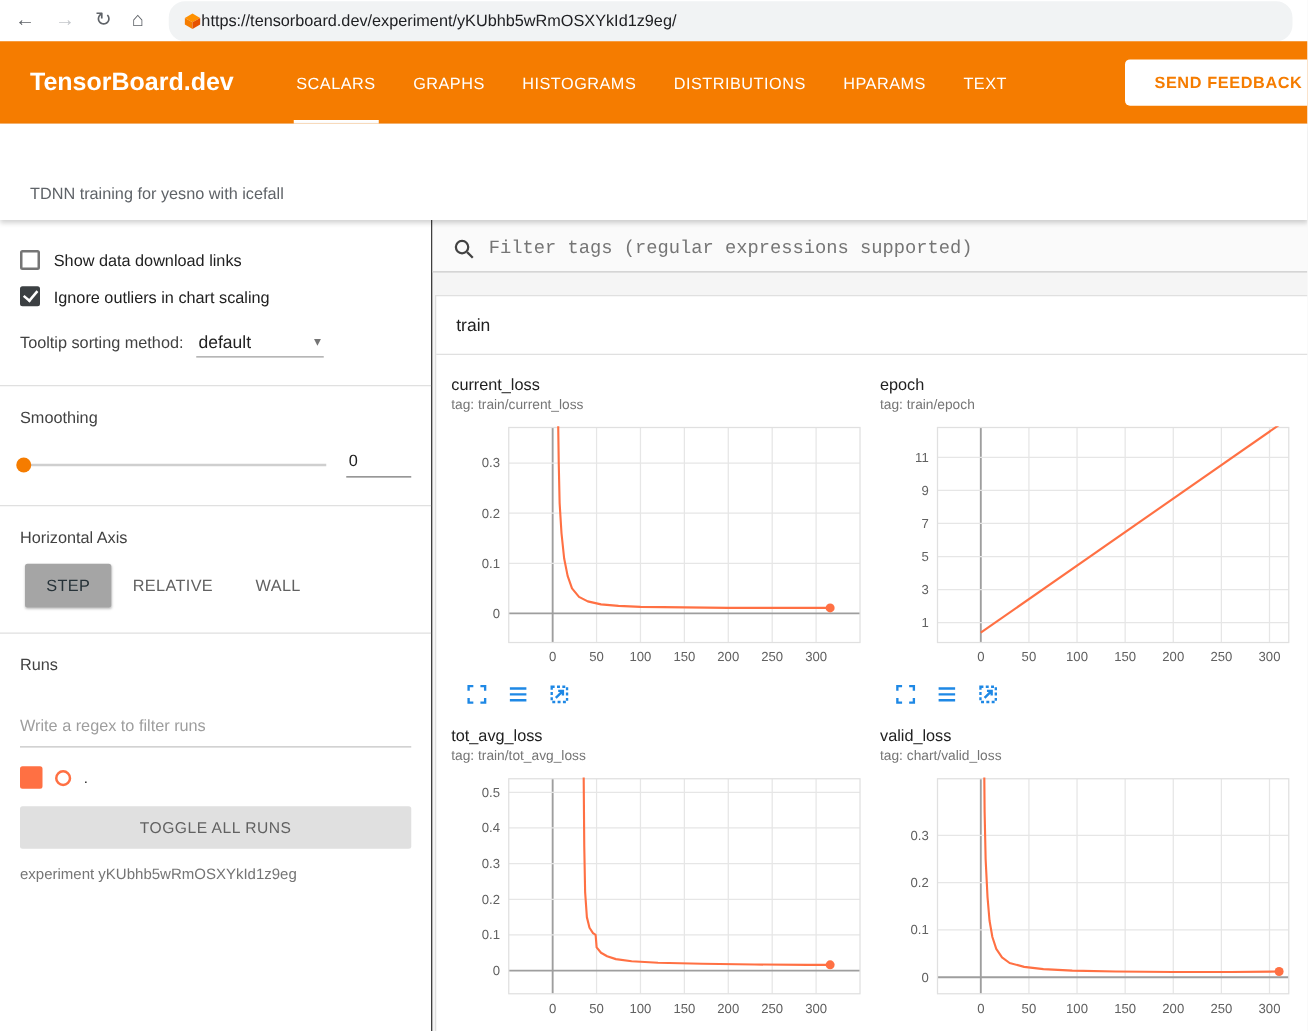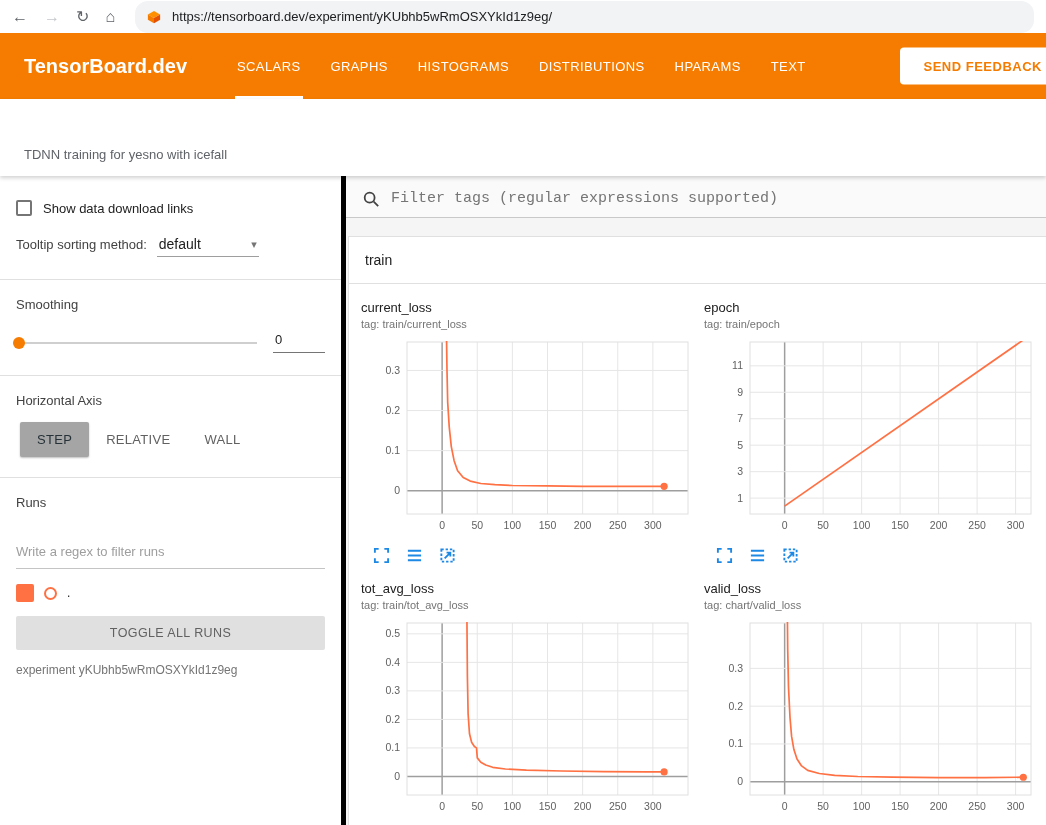--- a/index.html
+++ b/index.html
@@ -7,38 +7,38 @@
   body {
     width:1046px; height:825px; overflow:hidden;
     font-family:"Liberation Sans", sans-serif;
     background:#fff; position:relative;
   }
 
   
   .browser-bar{height:33px;background:#fff;display:flex;align-items:center;padding:0 12px;gap:16px;}
   .nav-glyph{font-size:16px;color:#5f6368;cursor:pointer;line-height:1;}
   .nav-glyph.disabled{color:#c4c7cb;}
-  .address-bar{flex:1;height:25px;background:#f1f3f4;border-radius:13px;display:flex;align-items:center;padding:16px 12px;gap:11px;margin-left:4px;}
+  .address-bar{flex:1;height:25px;background:#f1f3f4;border-radius:13px;display:flex;align-items:center;padding:16px 12px;gap:0;margin-left:4px;}
   .url-text{font-size:13px;color:#202124;}
 
   
   .tb-header{height:66px;background:#f57c00;display:flex;align-items:center;padding:0 0 0 24px;position:relative;overflow:hidden;}
   .logo{color:#fff;font-size:20px;font-weight:bold;margin-right:50px;white-space:nowrap;}
   .tabs{display:flex;gap:30px;height:100%;align-items:stretch;}
   .tab{color:#fff;font-size:13px;font-weight:500;letter-spacing:.4px;display:flex;align-items:center;position:relative;cursor:pointer;white-space:nowrap;}
   .tab.active::after{content:"";position:absolute;left:-2px;right:-2px;bottom:0;height:3px;background:#fff;}
   .feedback-btn{position:absolute;right:-20px;top:50%;transform:translateY(-50%);background:#fff;color:#f57c00;border:none;border-radius:4px;font-size:13px;font-weight:bold;letter-spacing:.5px;padding:11px 24px;font-family:inherit;white-space:nowrap;cursor:pointer;}
 
   
   .subheader{height:77px;background:#fff;display:flex;align-items:flex-end;padding:0 0 14px 24px;box-shadow:0 2px 4px rgba(0,0,0,.18);position:relative;z-index:5;}
   .experiment-title{font-size:13px;color:#5f6368;}
 
   
   .content{display:flex;height:649px;background:#f5f5f5;}
-  .sidebar{width:346px;min-width:346px;background:#fff;border-right:5px solid #000000;padding:24px 16px 0;overflow:hidden;}
+  .sidebar{width:346px;min-width:346px;background:#fff;border-right:1px solid #000000;padding:24px 16px 0;overflow:hidden;}
 
   .check-row{display:flex;align-items:center;gap:11px;margin-bottom:13px;}
   .checkbox{width:16px;height:16px;border:2px solid #757575;border-radius:2px;position:relative;flex:none;cursor:pointer;background:#fff;}
   .checkbox.checked{background:#3c4043;border-color:#3c4043;}
   .checkbox.checked::after{content:"";position:absolute;left:3px;top:-1px;width:5px;height:9px;border:solid #fff;border-width:0 2px 2px 0;transform:rotate(40deg);}
   .checkbox.run{background:#ff7043;border-color:#ff7043;width:18px;height:18px;}
   .checkbox.run::after{left:4px;top:0;}
   .check-label{font-size:13px;color:#212121;}
 
   .tooltip-row{display:flex;align-items:baseline;gap:10px;margin:18px 0 22px;}
@@ -120,20 +120,24 @@
   <span class="experiment-title">TDNN training for yesno with icefall</span>
 </div>
 
 <div class="content">
 
   <aside class="sidebar">
 
     <div class="check-row">
       <span class="checkbox"></span>
       <span class="check-label">Show data download links</span>
+    </div>
+    <div class="check-row">
+      <span class="checkbox checked"></span>
+      <span class="check-label">Ignore outliers in chart scaling</span>
     </div>
 
     <div class="tooltip-row">
       <span class="muted-label">Tooltip sorting method:</span>
       <span class="dropdown">
         <span>default</span>
         <span class="dd-arrow">▾</span>
       </span>
     </div>
 

